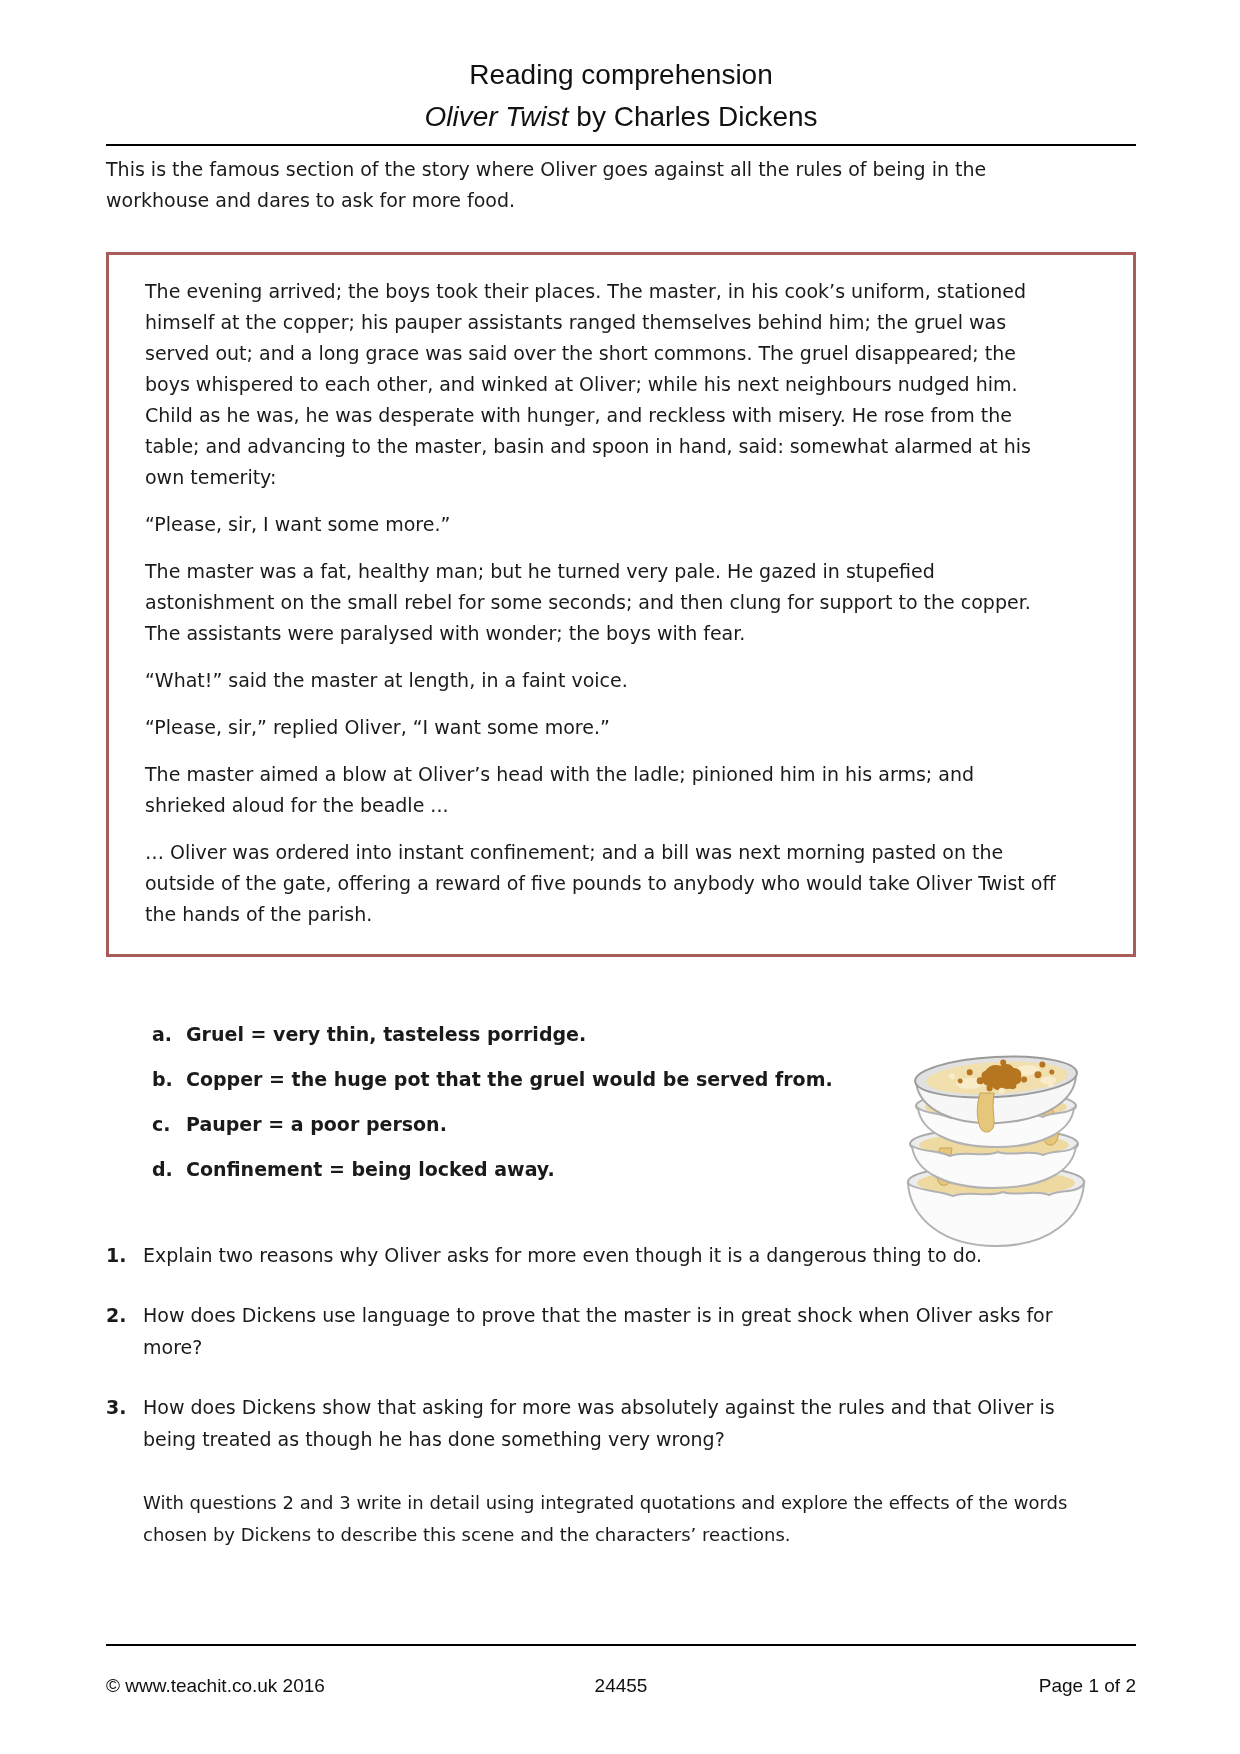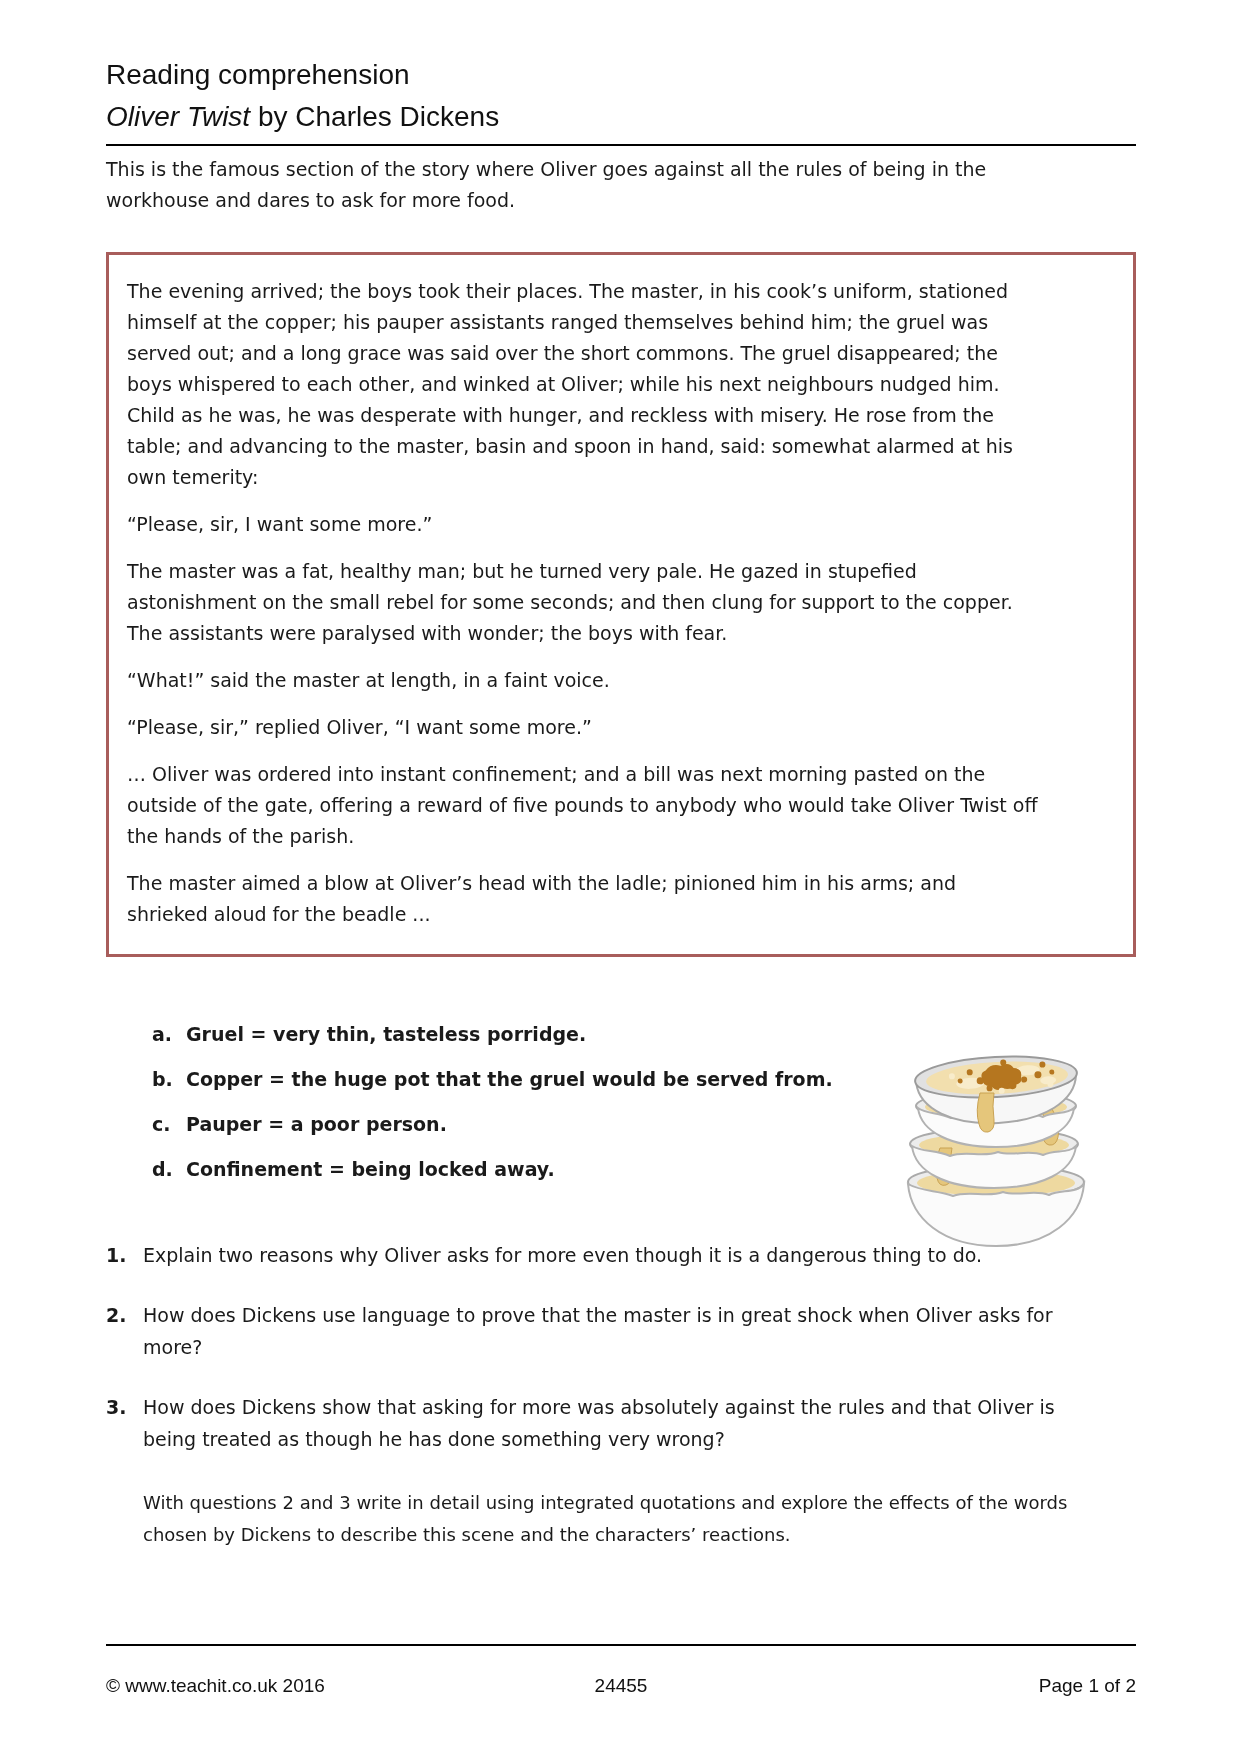--- a/index.html
+++ b/index.html
@@ -8,33 +8,33 @@
     width:1240px; height:1754px;
     background:#ffffff;
     color:#1a1a1a;
     font-family:"DejaVu Sans","Liberation Sans",sans-serif;
     overflow:hidden;
   }
   .content { position:absolute; left:106px; width:1030px; top:0; }
 
   .doc-header {
     margin-top:54px;
-    text-align:left;
+    text-align:center;
     font-family:"Liberation Sans",sans-serif;
     font-size:28px; line-height:42px; color:#111;
   }
   .book-title { font-style:italic; }
   .rule { border-bottom:2px solid #000; margin-top:6px; }
 
   .intro { margin:8px 0 0; font-size:19px; line-height:31px; max-width:985px; }
 
   .quote-box {
     margin-top:36px;
     border:3px solid #a85d5b;
-    padding:21px 30px 24px 18px;
+    padding:21px 30px 24px 36px;
   }
   .quote-box p { margin:0 0 16px; font-size:19px; line-height:31px; max-width:912px; }
   .quote-box p:last-child { margin-bottom:0; }
 
   .vocab { margin-top:62px; padding-left:46px; }
   .vocab-item { display:flex; font-weight:bold; font-size:19px; line-height:31px; margin-bottom:14px; }
   .vletter { width:34px; flex:none; }
   .vtext  { max-width:700px; }
 
   .questions { margin-top:54px; font-size:19px; line-height:32px; }
@@ -72,22 +72,22 @@
     <div class="rule"></div>
 
     <p class="intro">This is the famous section of the story where Oliver goes against all the rules of being in the workhouse and dares to ask for more food.</p>
 
     <div class="quote-box" style="border-color: rgb(168, 93, 91);">
       <p>The evening arrived; the boys took their places. The master, in his cook’s uniform, stationed himself at the copper; his pauper assistants ranged themselves behind him; the gruel was served out; and a long grace was said over the short commons. The gruel disappeared; the boys whispered to each other, and winked at Oliver; while his next neighbours nudged him. Child as he was, he was desperate with hunger, and reckless with misery. He rose from the table; and advancing to the master, basin and spoon in hand, said: somewhat alarmed at his own temerity:</p>
       <p>“Please, sir, I want some more.”</p>
       <p>The master was a fat, healthy man; but he turned very pale. He gazed in stupefied astonishment on the small rebel for some seconds; and then clung for support to the copper. The assistants were paralysed with wonder; the boys with fear.</p>
       <p>“What!” said the master at length, in a faint voice.</p>
       <p>“Please, sir,” replied Oliver, “I want some more.”</p>
+      <p>The master aimed a blow at Oliver’s head with the ladle; pinioned him in his arms; and shrieked aloud for the beadle ...</p>
       <p>… Oliver was ordered into instant confinement; and a bill was next morning pasted on the outside of the gate, offering a reward of five pounds to anybody who would take Oliver Twist off the hands of the parish.</p>
-      <p>The master aimed a blow at Oliver’s head with the ladle; pinioned him in his arms; and shrieked aloud for the beadle ...</p>
     </div>
 
     <div class="vocab">
       <div class="vocab-item">
         <span class="vletter">a.</span>
         <span class="vtext">Gruel = very thin, tasteless porridge.</span>
       </div>
       <div class="vocab-item">
         <span class="vletter">b.</span>
         <span class="vtext">Copper = the huge pot that the gruel would be served from.</span>

